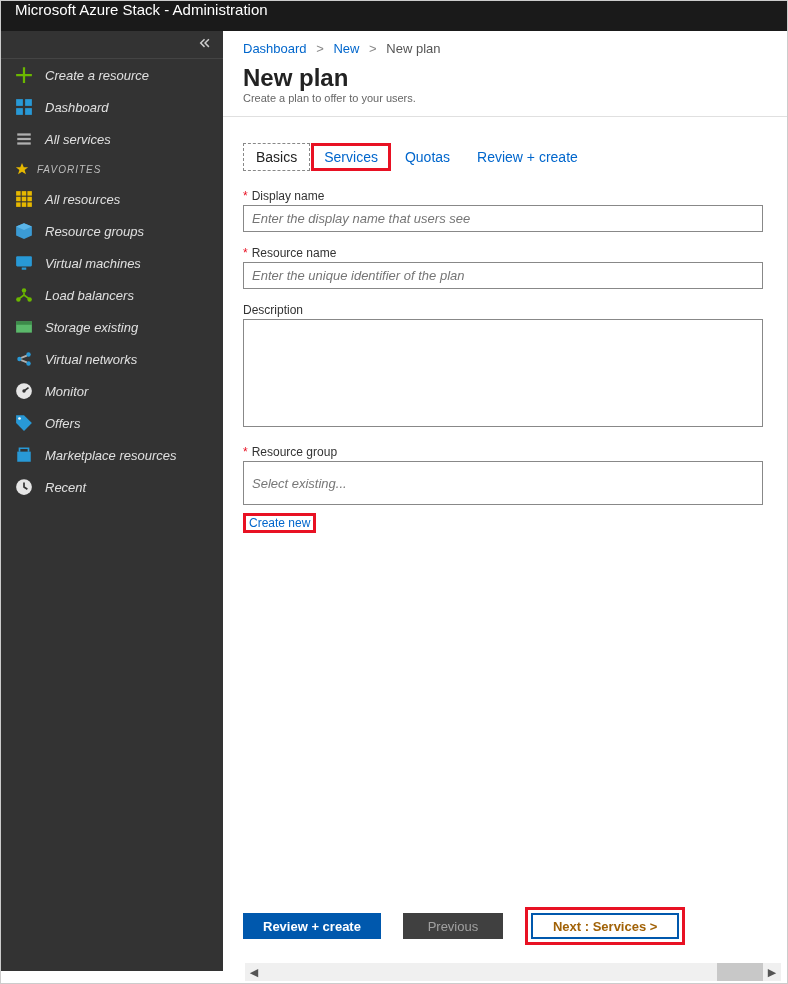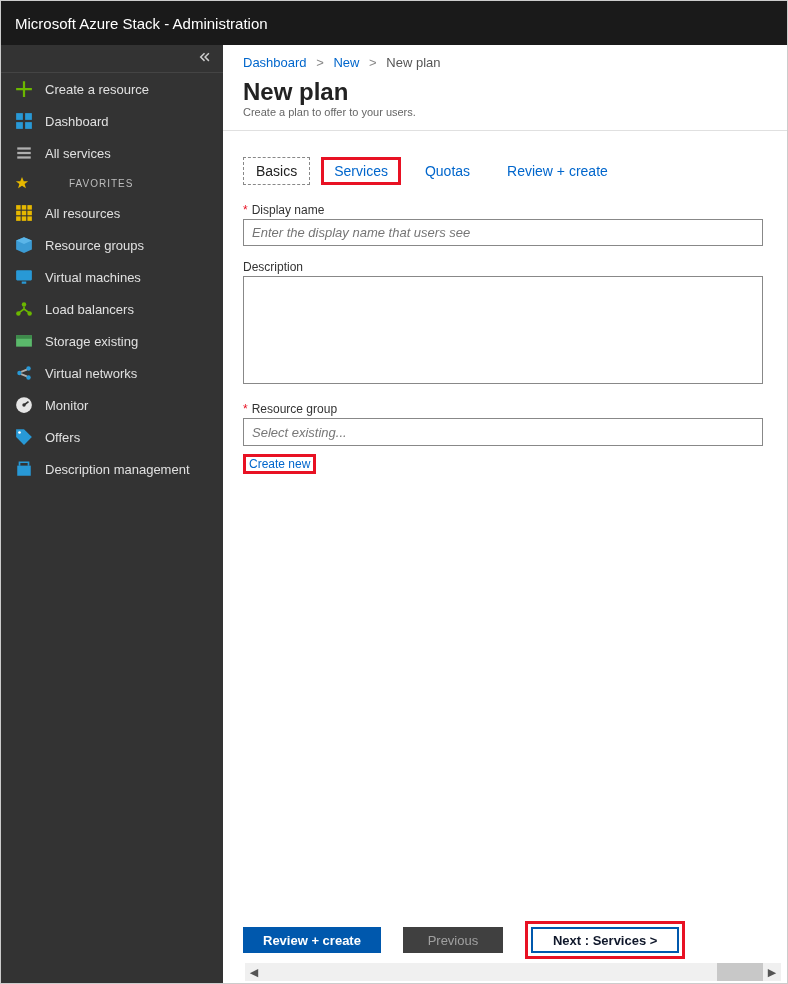--- a/index.html
+++ b/index.html
@@ -1,53 +1,53 @@
 <!DOCTYPE html>
 <html><head>
 <meta charset="utf-8">
 <style>
   * { box-sizing: border-box; margin: 0; padding: 0; font-family: "Segoe UI", Arial, sans-serif; }
   body { width: 788px; height: 984px; background: #fff; overflow: hidden; position: relative; border: 1px solid #ccc; }
-  .topbar { height: 44px; background: #1a1a1a; color: #fff; display: flex; align-items: center; padding: 0 14px; font-size: 15px; }
+  .topbar { height: 30px; background: #1a1a1a; color: #fff; display: flex; align-items: flex-start; padding: 0 14px; font-size: 15px; }
   .main { display: flex; height: 940px; }
-  .sidebar { width: 222px; background: #333333; color: #e0e0e0; position: relative; }
+  .sidebar { width: 222px; background: #333333; color: #e0e0e0; position: relative; font-style: italic; }
   .collapse-row { height: 28px; display: flex; align-items: center; justify-content: flex-end; padding-right: 12px; background: #333; border-bottom: 1px solid #444; }
   .collapse-row svg { width: 14px; height: 14px; }
   .side-item { display: flex; align-items: center; height: 32px; padding-left: 14px; font-size: 13px; cursor: pointer; }
   .side-item .ico { width: 18px; height: 18px; margin-right: 12px; display: flex; align-items: center; justify-content: center; }
-  .fav-header { height: 28px; display: flex; align-items: center; padding-left: 14px; font-size: 10px; letter-spacing: 1px; color: #bdbdbd; gap: 32px; }
+  .fav-header { height: 28px; display: flex; align-items: center; padding-left: 14px; font-size: 10px; letter-spacing: 1px; color: #bdbdbd; }
   .fav-header .ico { width: 14px; height: 14px; margin-right: 8px; }
   .content { flex: 1; position: relative; background: #fff; display: flex; flex-direction: column; border-radius: 9px; }
   .breadcrumb { padding: 10px 20px 6px; font-size: 13px; }
   .breadcrumb a { color: #0066cc; text-decoration: none; }
   .breadcrumb .sep { color: #888; margin: 0 6px; }
   .breadcrumb .cur { color: #555; }
   .page-title { padding: 2px 20px 0; font-size: 24px; font-weight: 600; color: #222; }
   .page-sub { padding: 0 20px 12px; font-size: 11px; color: #666; border-bottom: 1px solid #e0e0e0; }
   .pane-body { padding: 26px 0 0 20px; flex: 1; overflow: hidden; }
-  .tabs { display: flex; gap: 11px; margin-bottom: 18px; }
+  .tabs { display: flex; gap: 1px; margin-bottom: 18px; }
   .tab { padding: 5px 12px; font-size: 14px; cursor: pointer; color: #0066cc; border: 1px solid transparent; }
   .tab.active { color: #222; border: 1px dashed #888; }
   .tab.hl { border: 3px solid #e81123 !important; padding: 3px 10px; }
   .fld { margin-bottom: 14px; }
   .fld-label { font-size: 12px; color: #333; margin-bottom: 2px; }
   .fld-label .req { color: #e81123; margin-right: 4px; }
   .fld input[type=text], .fld textarea, .fld .select-box {
     width: 520px; border: 1px solid #888; font-size: 13px; padding: 5px 8px; font-family: inherit;
     font-style: italic; color: #777; background: #fff;
   }
   .fld textarea { height: 108px; resize: none; font-style: normal; color: #333; }
-  .select-box { display: flex; align-items: center; font-style: italic; color: #777; height: 28px; }
+  .select-box { display: flex; align-items: center; font-style: italic; color: #777; height: 44px; }
   .create-new { display: inline-block; font-size: 12px; color: #0066cc; margin-top: 8px; border: 3px solid #e81123; padding: 0 3px; cursor: pointer; }
   .footer { position: absolute; bottom: 26px; left: 20px; right: 0; display: flex; gap: 22px; align-items: center; }
   .btn { height: 26px; padding: 0 20px; font-size: 13px; display: inline-flex; align-items: center; justify-content: center; cursor: pointer; border: none; min-width: 130px; }
   .btn-primary { background: #0058ad; color: #fff; font-weight: 600; }
   .btn-disabled { background: #404040; color: #a0a0a0; min-width: 100px; }
   .btn-next-wrap { border: 3px solid #e81123; padding: 3px; }
-  .btn-next { background: #fff; color: #0f172a; border: 2px solid #0058ad; font-weight: 600; min-width: 130px; }
+  .btn-next { background: #fff; color: #a16207; border: 2px solid #0058ad; font-weight: 600; min-width: 130px; }
   .scrollbar-bottom { position: absolute; bottom: 2px; left: 244px; right: 6px; height: 18px; background: #f0f0f0; display: flex; align-items: center; }
   .scrollbar-bottom .arrow { width: 18px; height: 18px; display: flex; align-items: center; justify-content: center; color: #555; font-size: 11px; }
   .scrollbar-bottom .track { flex: 1; height: 18px; position: relative; }
   .scrollbar-bottom .thumb { position: absolute; right: 0; width: 46px; height: 18px; background: #c8c8c8; }
 </style>
 </head>
 <body>
 
 <div class="topbar">
   <span>Microsoft Azure Stack - Administration</span>
@@ -190,21 +190,30 @@
         </span>
       <span>Offers</span>
     </div>
     <div class="side-item">
       <span class="ico">
           <svg viewBox="0 0 16 16">
             <rect x="2" y="5" width="12" height="9" fill="#2899d6"></rect>
             <path d="M4 5 L4 2 L12 2 L12 5" stroke="#2899d6" stroke-width="1.5" fill="none"></path>
           </svg>
         </span>
-      <span>Description management</span>
+      <span>Marketplace resources</span>
+    </div>
+    <div class="side-item">
+      <span class="ico">
+          <svg viewBox="0 0 16 16">
+            <circle cx="8" cy="8" r="7" fill="#e6e6e6"></circle>
+            <path d="M8 4v4l3 2" stroke="#333" stroke-width="1.5" fill="none"></path>
+          </svg>
+        </span>
+      <span>Recent</span>
     </div>
   </div>
 
   <div class="content">
     <div class="breadcrumb">
       <a href="#">Dashboard</a>
       <span class="sep">&gt;</span>
       <a href="#">New</a>
       <span class="sep">&gt;</span>
       <span class="cur">New plan</span>
@@ -219,20 +228,24 @@
         <div class="tab hl">Services</div>
         <div class="tab">Quotas</div>
         <div class="tab">Review + create</div>
       </div>
 
       <div class="fld">
         <div class="fld-label"><span class="req">*</span><span>Display name</span></div>
         <input type="text" placeholder="Enter the display name that users see" style="">
       </div>
 
+      <div class="fld">
+        <div class="fld-label"><span class="req">*</span><span>Resource name</span></div>
+        <input type="text" placeholder="Enter the unique identifier of the plan" style="">
+      </div>
 
       <div class="fld">
         <div class="fld-label"><span>Description</span></div>
         <textarea style=""></textarea>
       </div>
 
       <div class="fld">
         <div class="fld-label"><span class="req">*</span><span>Resource group</span></div>
         <div class="select-box">
           <span>Select existing...</span>

